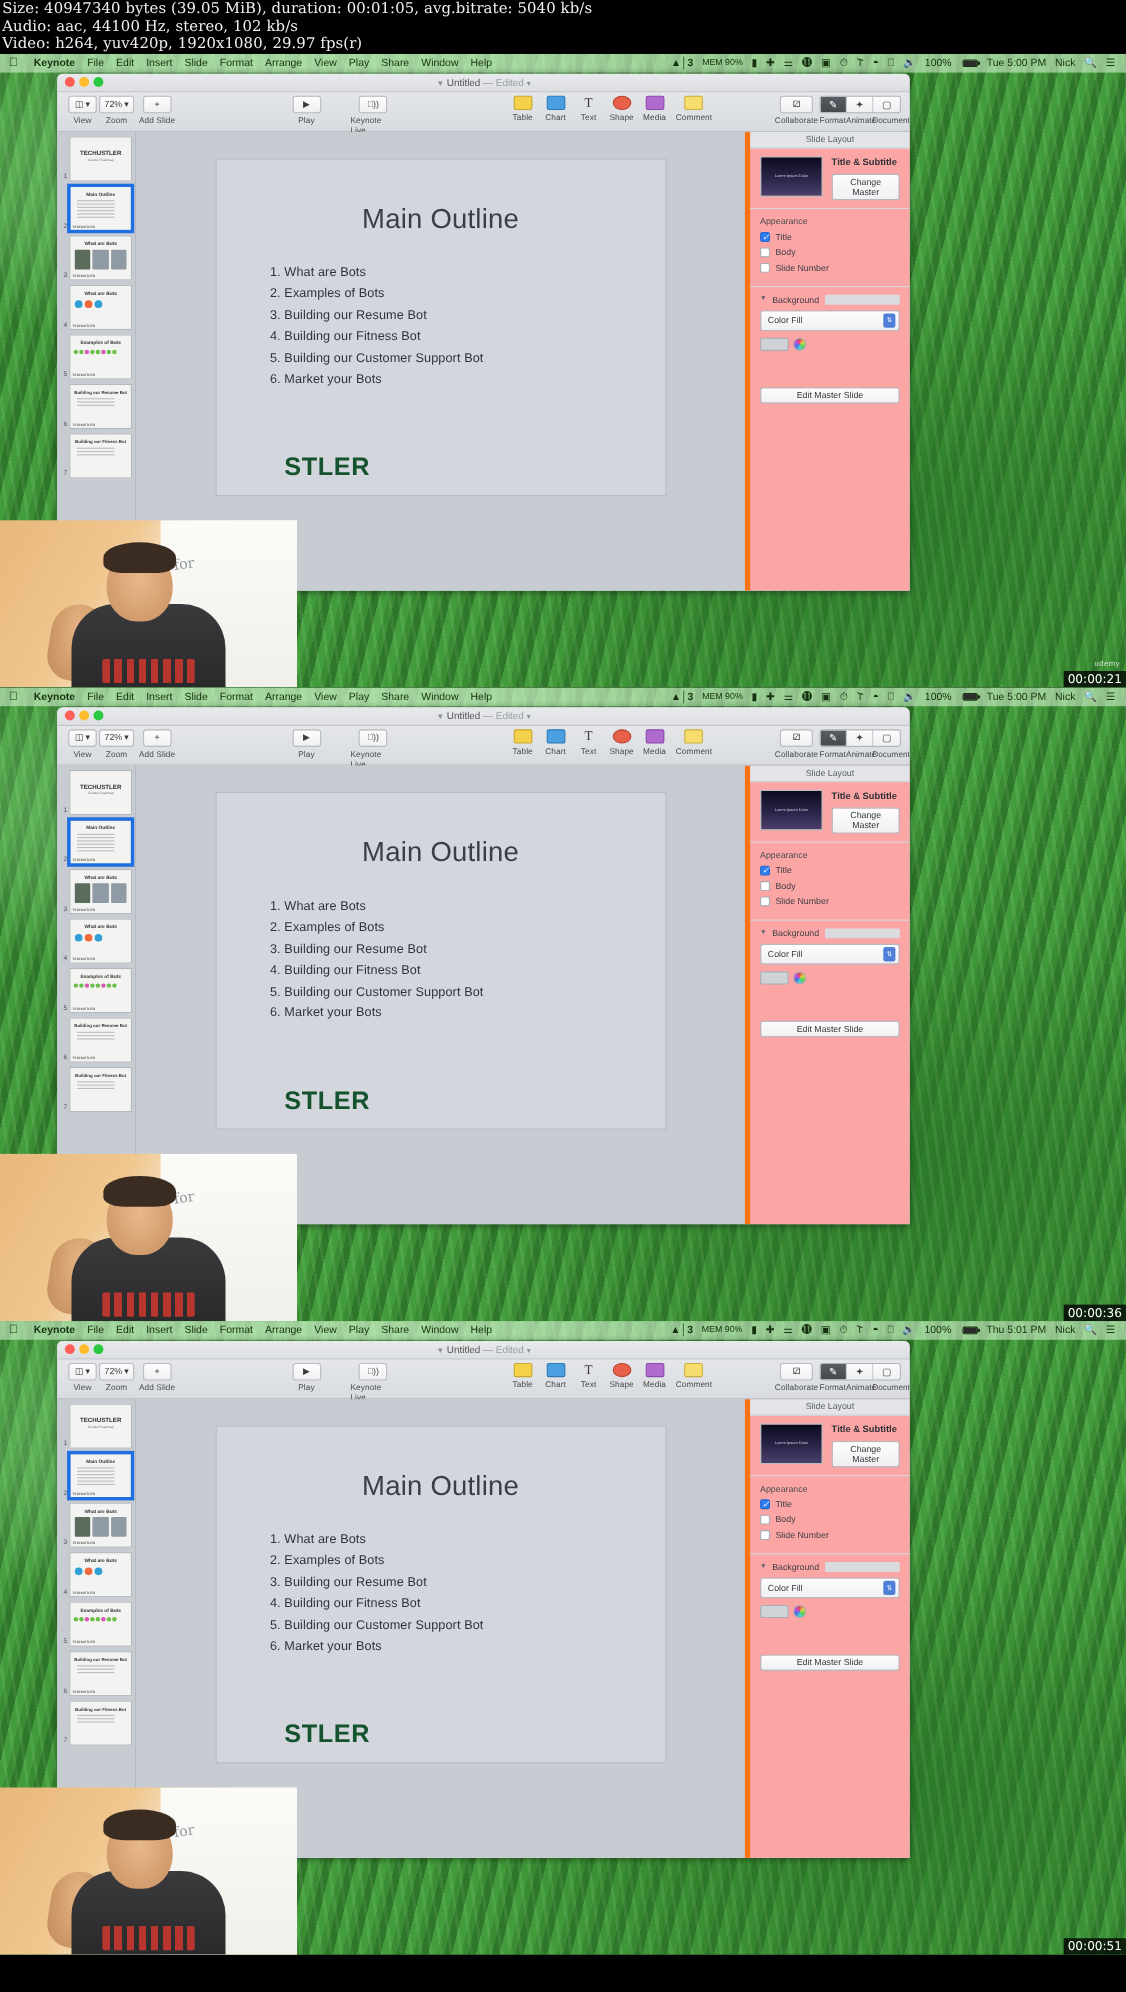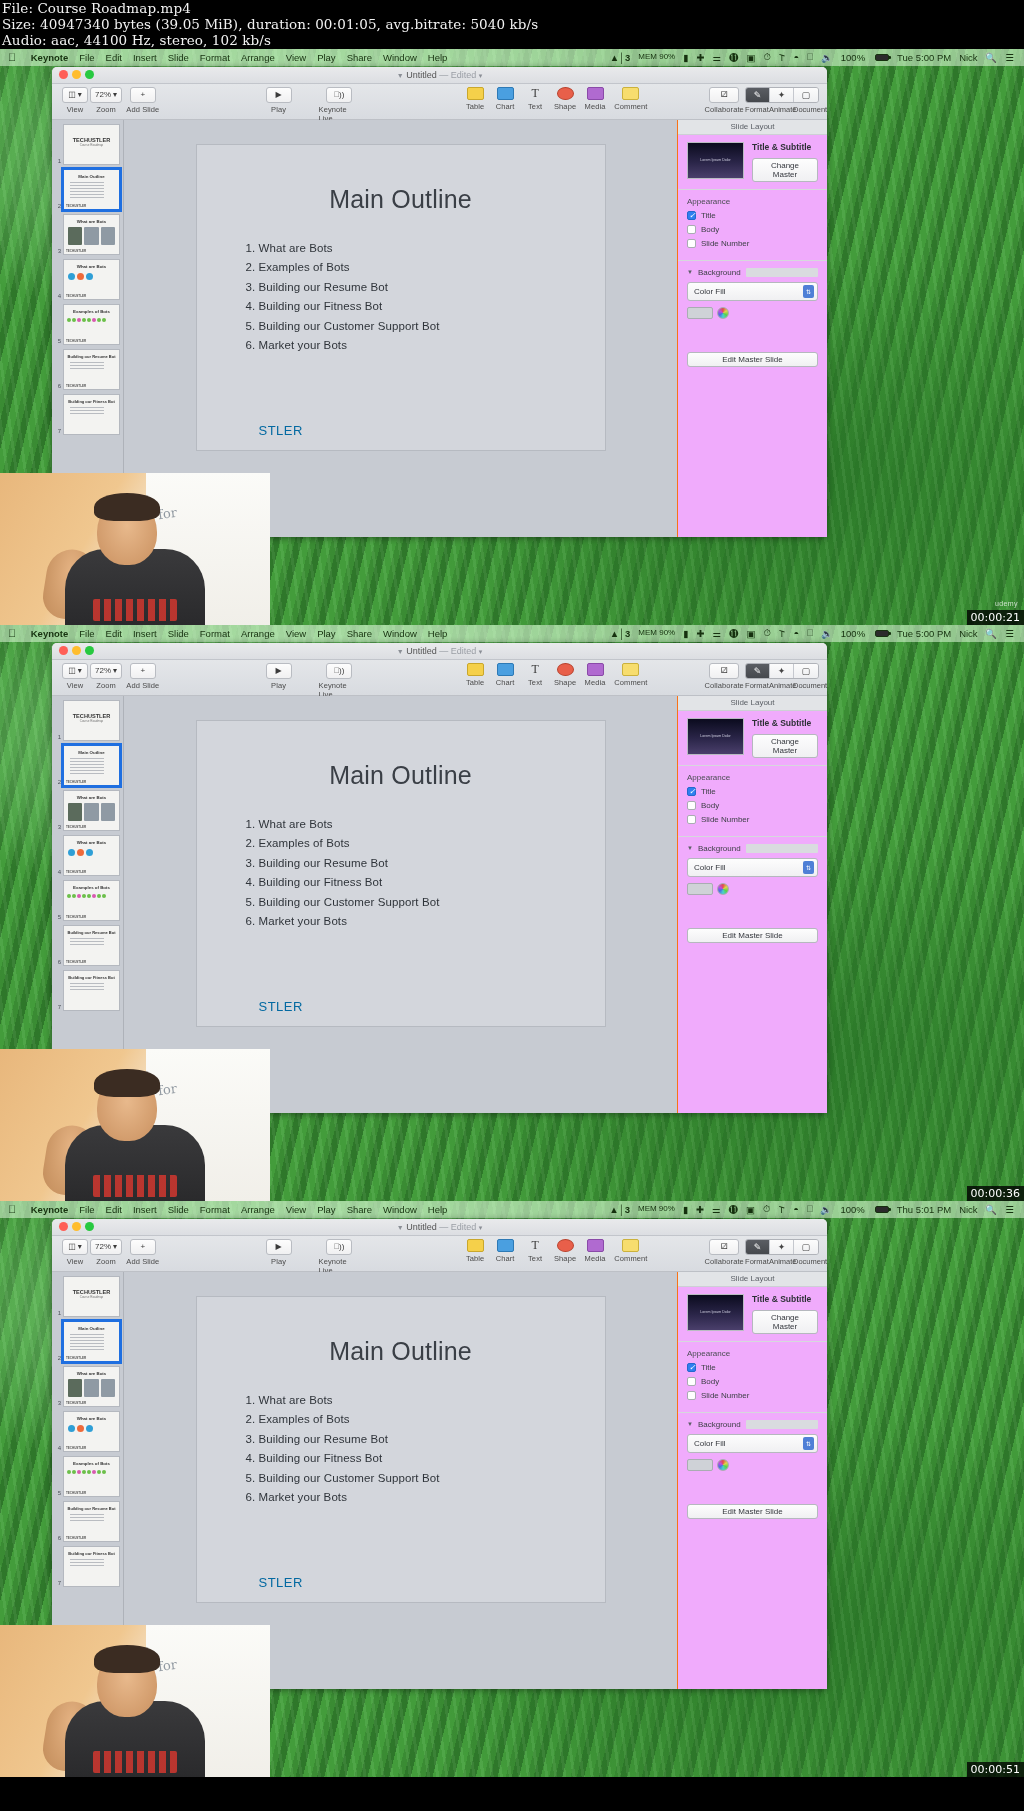--- a/index.html
+++ b/index.html
@@ -186,27 +186,27 @@
   }
   .slide-title {
     text-align: center; font-size: 25px; color: #3a3f46;
     margin-top: 40px; letter-spacing: .2px;
     font-family: "Liberation Sans", sans-serif; font-weight: 400;
   }
   .slide-list { margin: 28px 0 0 62px; font-size: 11.5px; color: #2f343a; }
   .slide-list li { margin-bottom: 7.5px; letter-spacing: .1px; }
   .slide-logo {
     position: absolute; left: 62px; bottom: 12px;
-    font-size: 13px; font-weight: normal; color: #0369a1; letter-spacing: .5px;
+    font-size: 23px; font-weight: bold; color: #14532d; letter-spacing: .5px;
   }
 
   
   .inspector {
-    width: 150px; background: #f0abfc;
-    border-left: 1px solid #f97316;
+    width: 150px; background: #fca5a5;
+    border-left: 5px solid #f97316;
     font-size: 8px; color: #3c3f45;
   }
   .insp-head {
     height: 15px; background: #e2e4e7; border-bottom: 1px solid #cdd0d5;
     display: flex; align-items: center; justify-content: center;
     font-size: 8px; color: #5b5f66;
   }
   .insp-sec { padding: 7px 9px; }
   .master-row { display: flex; gap: 8px; align-items: flex-start; }
   .master-thumb {
@@ -306,23 +306,23 @@
   }
   .udemy {
     position:absolute; right: 6px; bottom: 18px; color: rgba(255,255,255,.75);
     font-size: 7px; letter-spacing: .4px;
   }
 </style>
 </head>
 <body>
 
 <div>
-  <div class="meta">File: Course Roadmap.mp4</div>
   <div class="meta">Size: 40947340 bytes (39.05 MiB), duration: 00:01:05, avg.bitrate: 5040 kb/s</div>
   <div class="meta">Audio: aac, 44100 Hz, stereo, 102 kb/s</div>
+  <div class="meta">Video: h264, yuv420p, 1920x1080, 29.97 fps(r)</div>
 </div>
 
 <div class="sheet" id="sheet">
 <div class="frame">
   <div class="desktop-bg"></div>
 
   <div class="menubar">
     <span class="apple"></span>
     <span class="mi bold">Keynote</span>
     <span class="mi">File</span>

